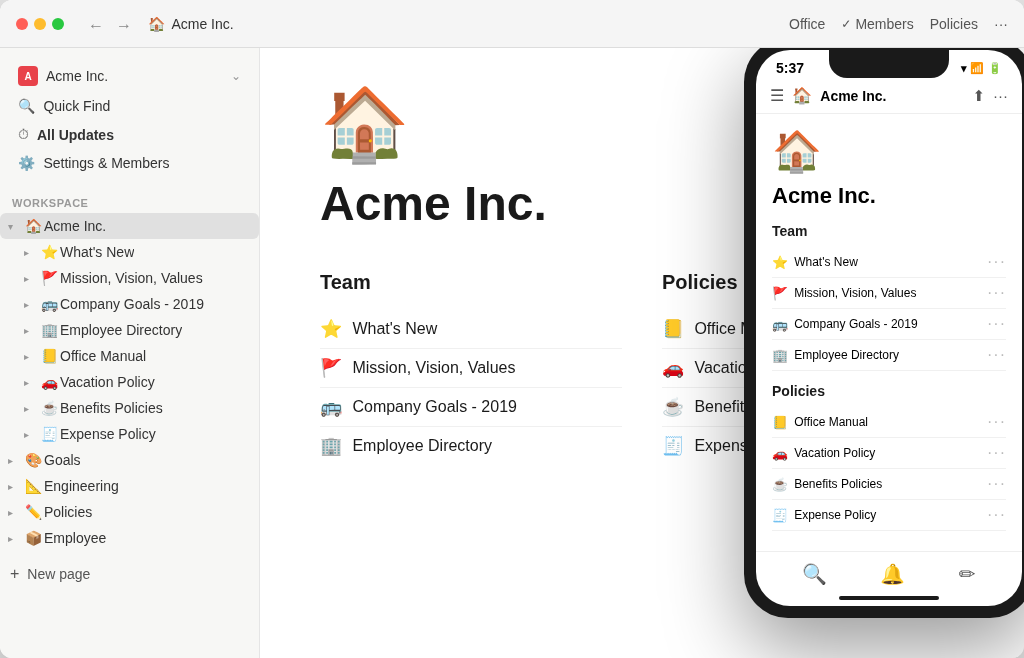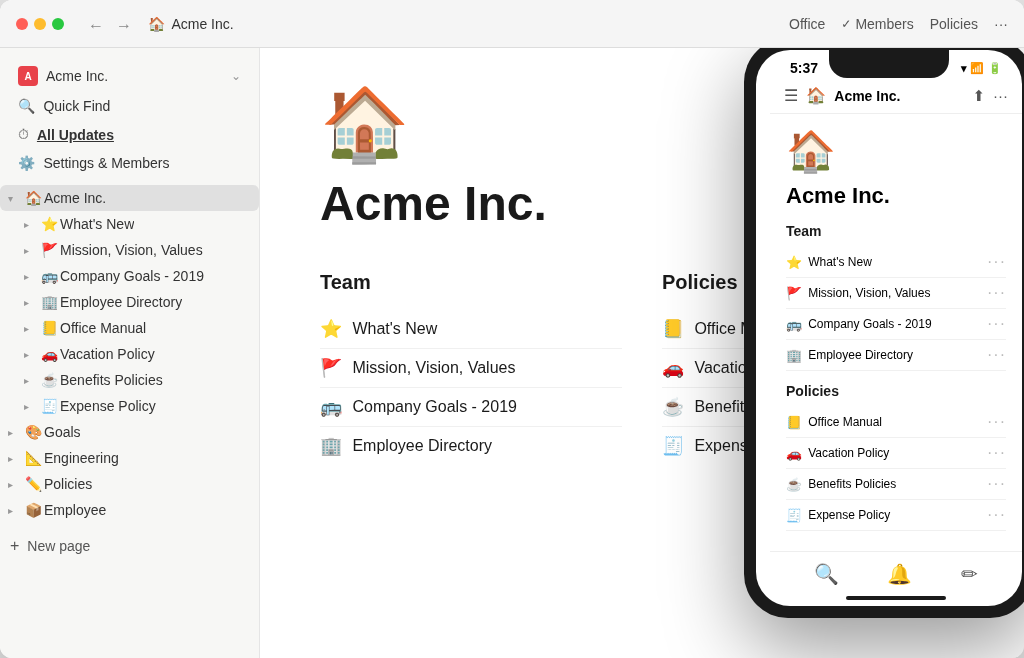--- a/index.html
+++ b/index.html
@@ -231,21 +231,20 @@
       z-index: 10;
     }
     .phone-screen {
       width: 100%;
       height: 100%;
       background: #fff;
       border-radius: 34px;
       overflow: hidden;
       display: flex;
       flex-direction: column;
-      padding-left: 14px;
     }
     .phone-status-bar {
       display: flex;
       align-items: center;
       justify-content: space-between;
       padding: 10px 20px 6px 20px;
       font-size: 12px;
       font-weight: 600;
     }
     .phone-status-time { font-size: 14px; font-weight: 700; }
@@ -350,29 +349,30 @@
           <span style="margin-left:auto;font-size:12px;color:#999;">⌄</span>
         </div>
 
         <div class="sidebar-row">
           <span class="sidebar-icon">🔍</span>
           <span>Quick Find</span>
         </div>
 
         <div class="sidebar-row">
           <span class="sidebar-icon">⏱</span>
-          <span style="font-weight:600;text-decoration:underline;">All Updates</span>
+          <span style="font-weight:600;">All Updates</span>
         </div>
 
         <div class="sidebar-row">
           <span class="sidebar-icon">⚙️</span>
           <span>Settings &amp; Members</span>
         </div>
       </div>
 
+      <div class="workspace-label">WORKSPACE</div>
 
       <div>
 
         <div class="workspace-item active" style="padding-left:8px;">
           <span class="expand-arrow">▾</span>
           <span class="item-icon">🏠</span>
           <span class="item-label">Acme Inc.</span>
         </div>
 
         <div class="workspace-item" style="padding-left:24px;">

